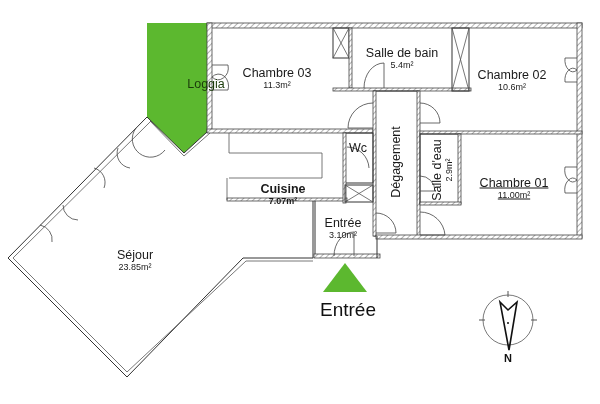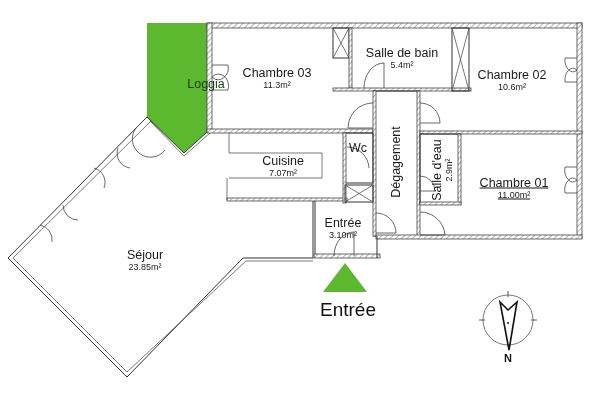--- a/index.html
+++ b/index.html
@@ -118,21 +118,21 @@
   <span class="room-area">11.3m²</span>
 </div>
 <div class="label" style="left:402px;top:58px;">
   <span class="room-name">Salle de bain</span>
   <span class="room-area">5.4m²</span>
 </div>
 <div class="label" style="left:512px;top:80px;">
   <span class="room-name">Chambre 02</span>
   <span class="room-area">10.6m²</span>
 </div>
-<div class="label" style="left:283px;top:166px;">
+<div class="label" style="left:283px;top:194px;font-weight:bold;">
   <span class="room-name">Cuisine</span>
   <span class="room-area">7.07m²</span>
 </div>
 <div class="label" style="left:358px;top:148px;">
   <span class="room-name">Wc</span>
 </div>
 <div class="label vert" style="left:396px;top:162px;">
   <span class="room-name">Dégagement</span>
 </div>
 <div class="label vert" style="left:442px;top:170px;">
@@ -140,19 +140,19 @@
   <span class="room-area">2.9m²</span>
 </div>
 <div class="label" style="left:514px;top:188px;text-decoration:underline;">
   <span class="room-name">Chambre 01</span>
   <span class="room-area">11.00m²</span>
 </div>
 <div class="label" style="left:343px;top:228px;">
   <span class="room-name">Entrée</span>
   <span class="room-area">3.10m²</span>
 </div>
-<div class="label" style="left:135px;top:260px;margin-left:10px;">
+<div class="label" style="left:135px;top:260px;">
   <span class="room-name">Séjour</span>
   <span class="room-area">23.85m²</span>
 </div>
 
 <div class="entry-label">Entrée</div>
 <div class="north-n">N</div>
 
 </body></html>

